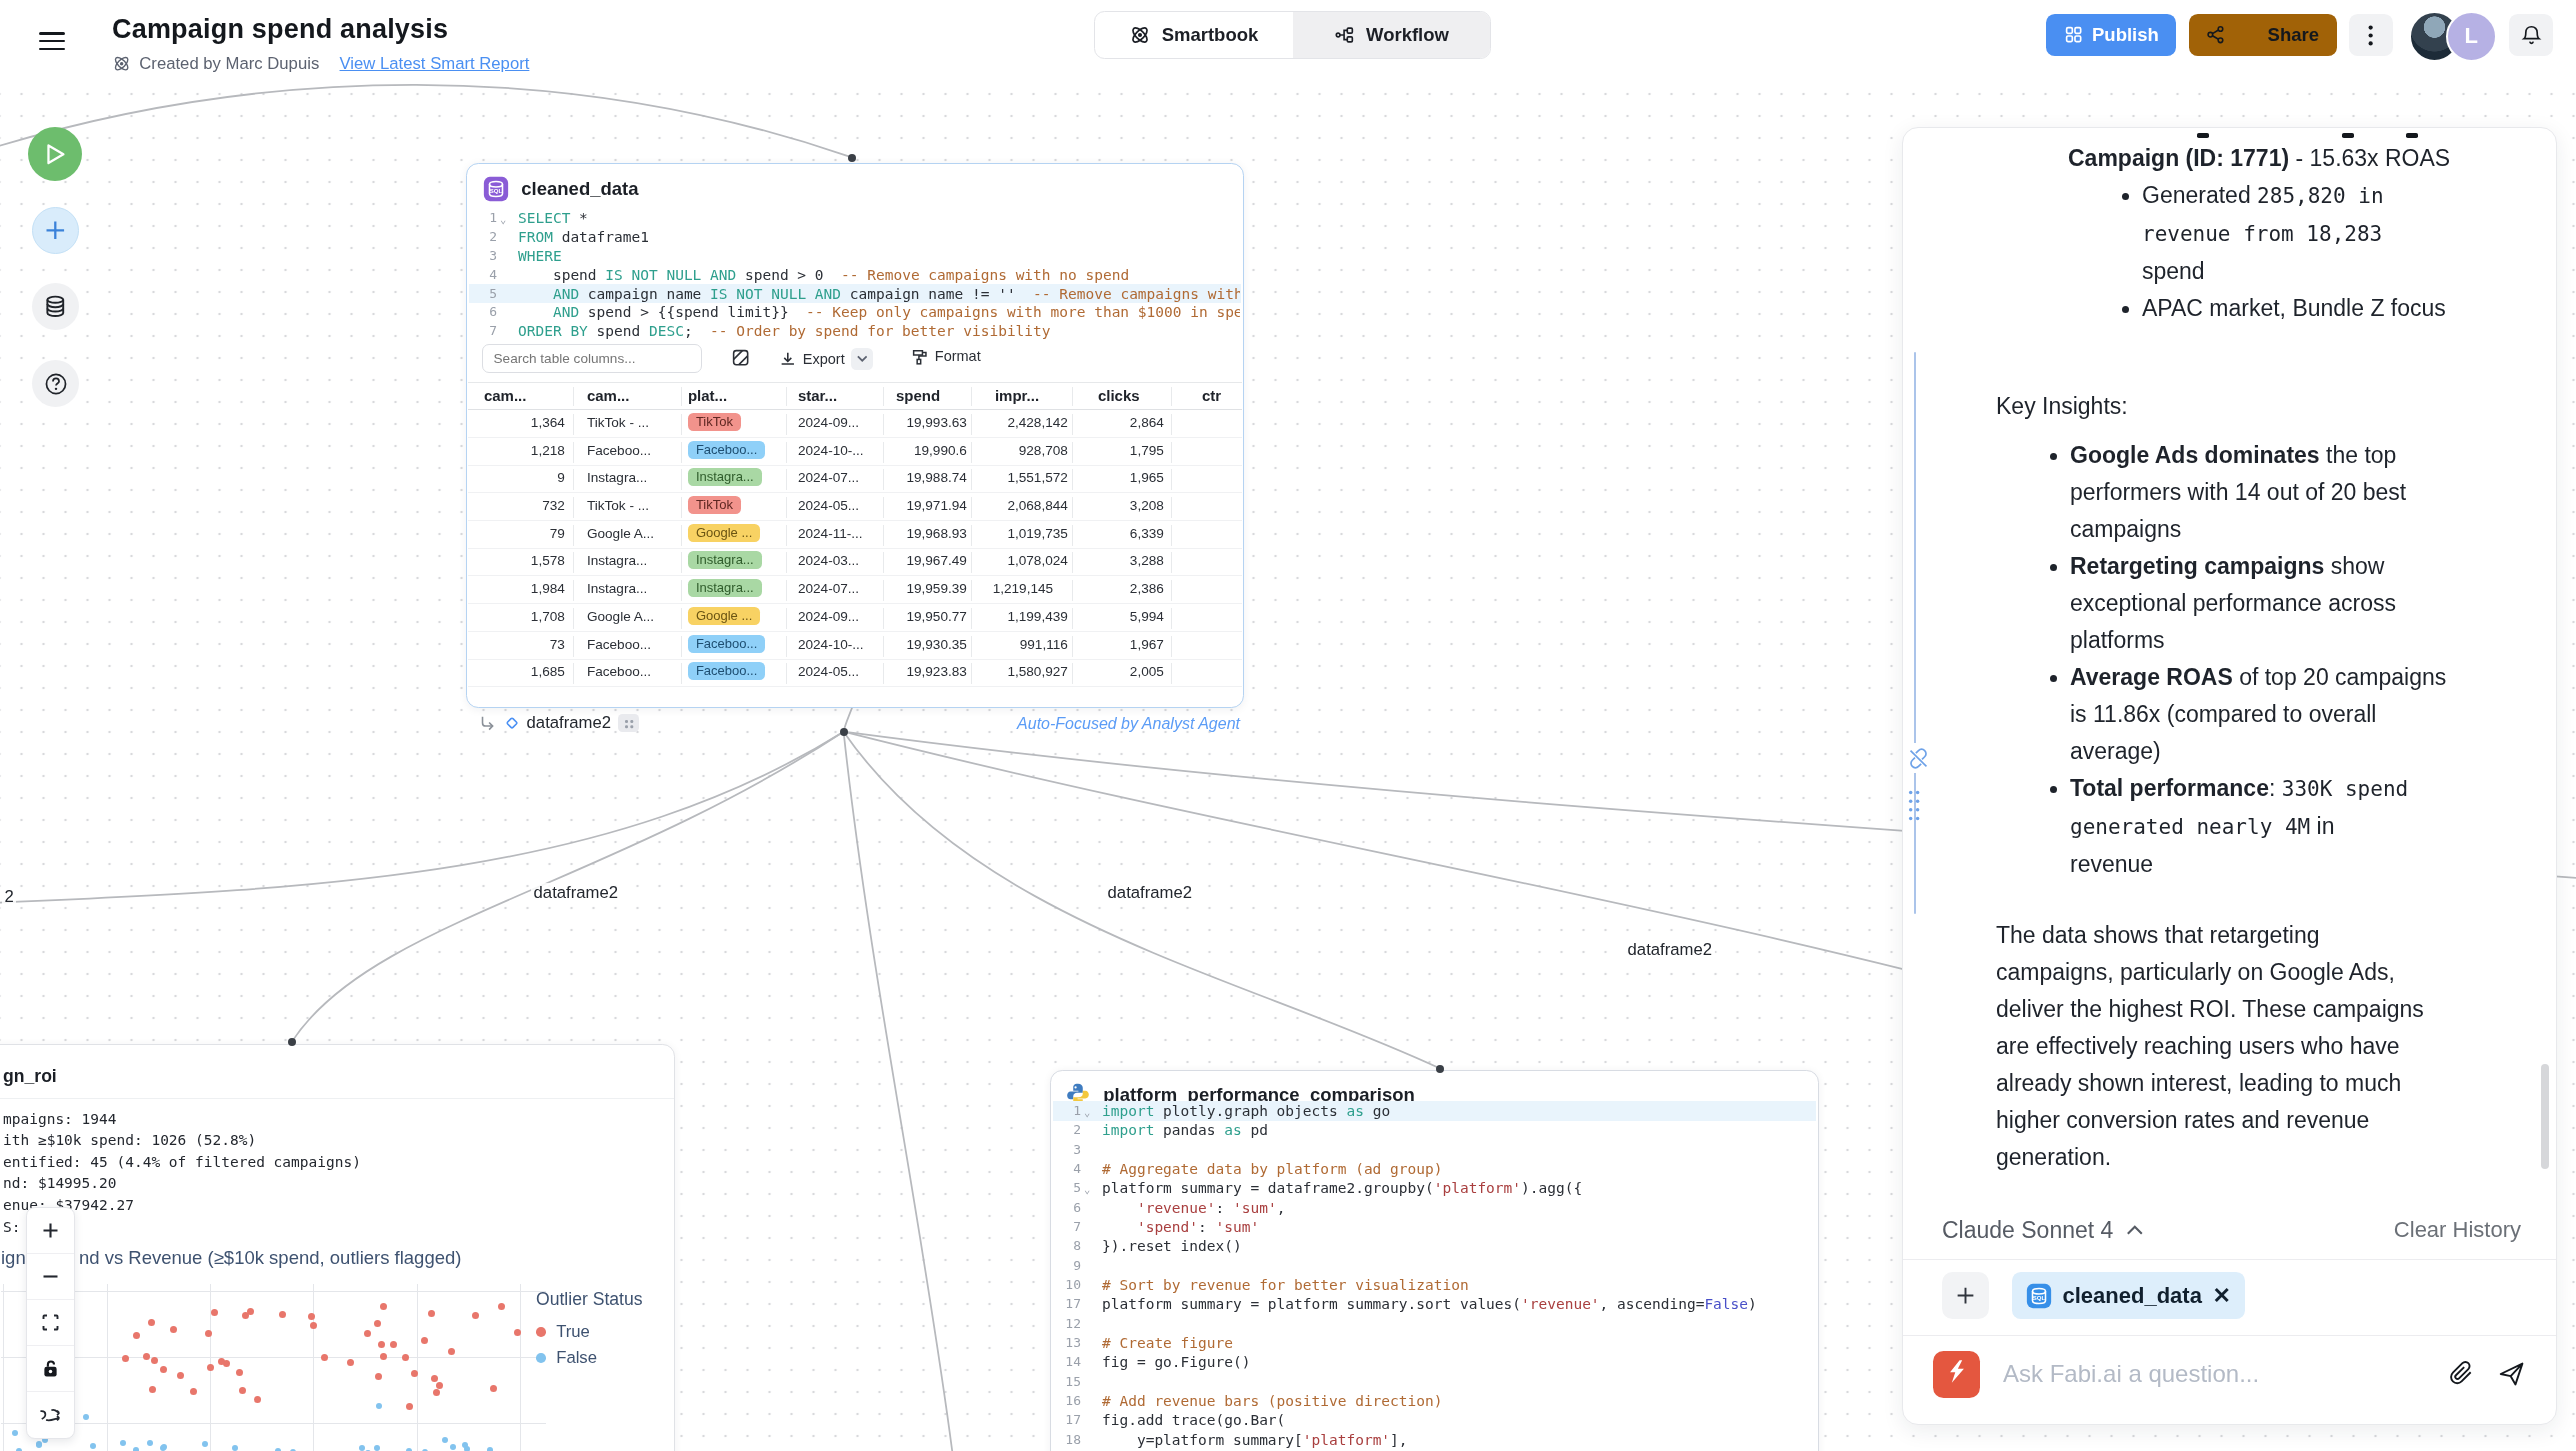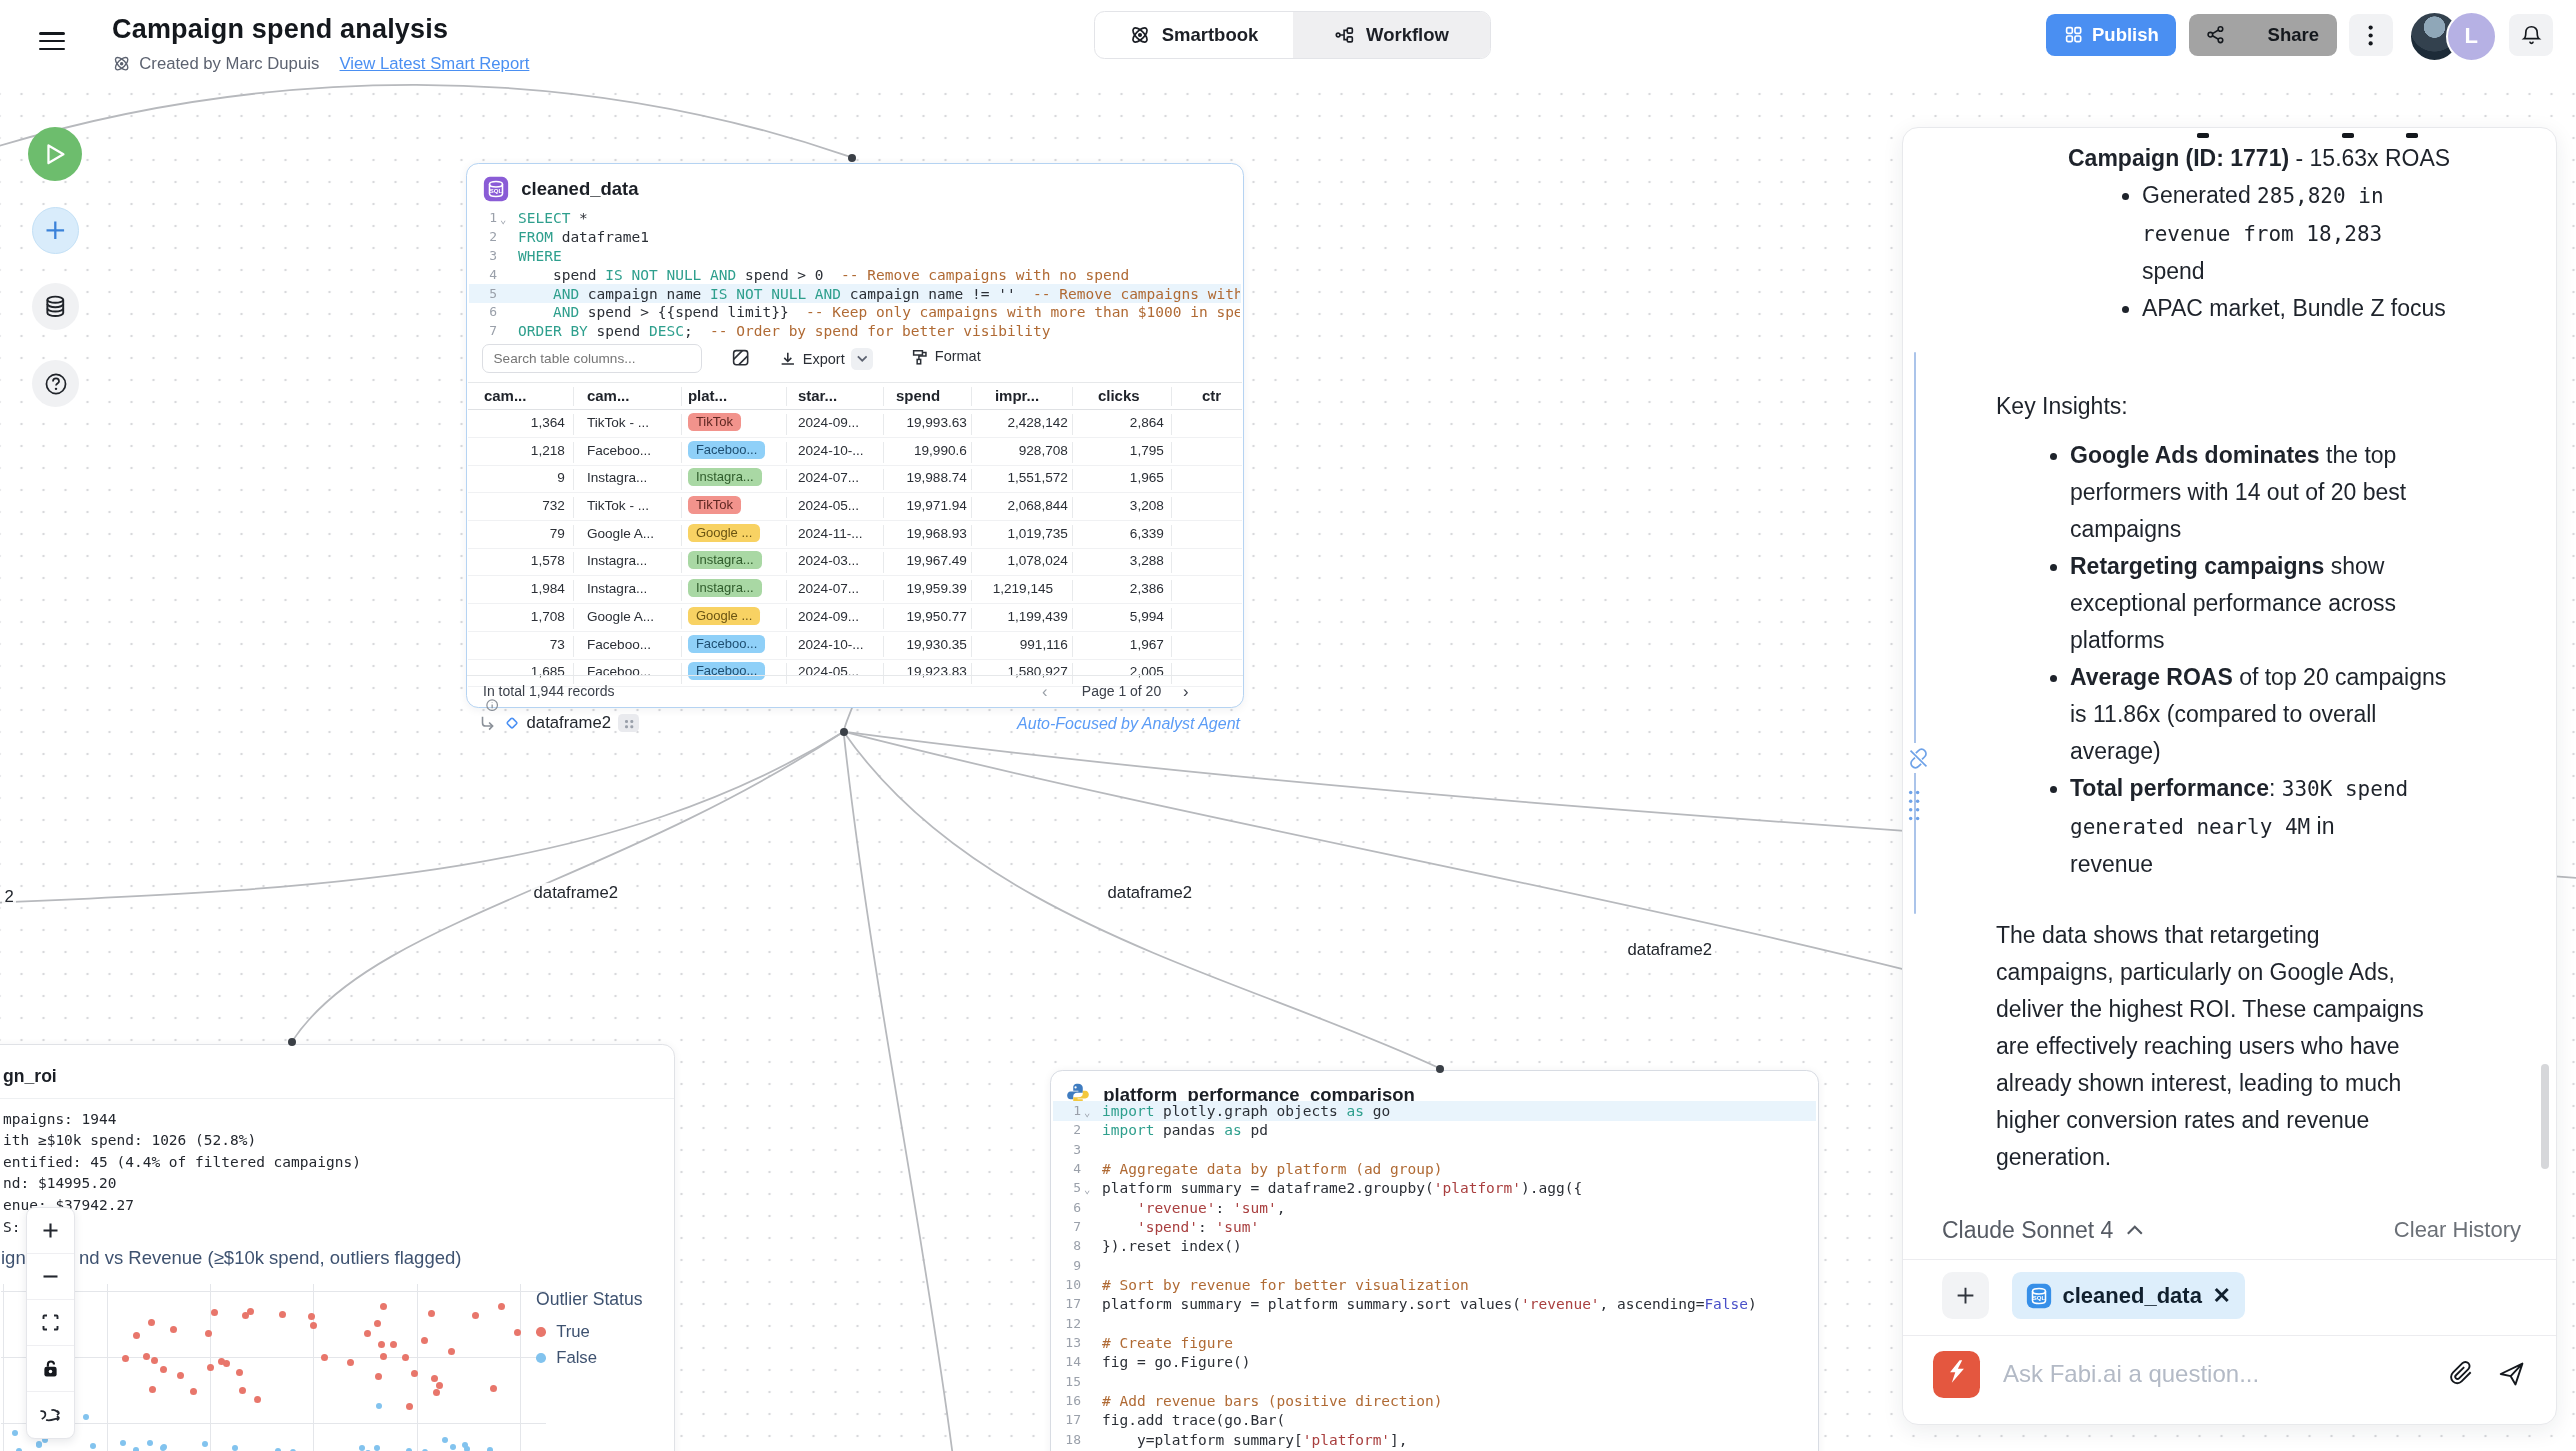--- a/index.html
+++ b/index.html
@@ -27,21 +27,21 @@
   #subtitle { position:absolute; left:112px; top:54px; display:flex; align-items:center; gap:8px; font-size:16.7px; color:#5c6270; }
   #subtitle a { color:#4a8ff2; text-decoration:underline; margin-left:12.3px; }
 
   #seg-control { position:absolute; left:1094px; top:11.4px; width:397px; height:48px; border:1.3px solid #e3e4e8; border-radius:10.5px; background:#fff; display:flex; z-index:31; overflow:hidden; }
   .seg { flex:1; display:flex; align-items:center; justify-content:center; gap:10.5px; font-size:18.5px; font-weight:600; color:#1c1f26; cursor:pointer; }
   .seg.active { background:#efeff1; }
 
   #header-right { position:absolute; right:23px; top:14px; height:44px; display:flex; gap:12.3px; z-index:31; }
   .hbtn { height:42px; border-radius:8.8px; display:flex; align-items:center; gap:8.8px; padding:0 17.6px; font-size:18.5px; cursor:pointer; border:none; }
   #publish-btn { background:#4a8ff2; color:#fff; font-weight:600; }
-  #share-btn { background:#a3a3a3; color:#14181d; font-weight:600;gap:42px; }
+  #share-btn { background:#a16207; color:#14181d; font-weight:600;gap:42px; }
   #more-btn, #bell-btn { width:44px; justify-content:center; padding:0; background:#f1f2f4; }
   #avatars { display:flex; align-items:center; margin-left:3.5px; }
   .avatar { width:51px; height:51px; border-radius:50%; border:2.6px solid #fff; }
   #avatar-photo { background:radial-gradient(circle at 50% 30%, #8fa7b8 0 26%, #33414e 27% 60%, #1d2b38 61%); }
   #avatar-l { background:#b6b1e4; color:#fff; font-size:22px; font-weight:600; display:flex; align-items:center; justify-content:center; margin-left:-14px; }
 
   
   #side-tools { position:absolute; left:0; top:0; z-index:15; }
   .tool-circle { position:absolute; border-radius:50%; display:flex; align-items:center; justify-content:center; cursor:pointer; }
   #run-btn { left:28px; top:127px; width:54px; height:54px; background:#6dbd6d; }
@@ -399,31 +399,20 @@
           <div class="t-sep" style="left: 105px; height: 21px;"></div>
           <div class="t-sep" style="left: 213px; height: 21px;"></div>
           <div class="t-sep" style="left: 318px; height: 21px;"></div>
           <div class="t-sep" style="left: 415px; height: 21px;"></div>
           <div class="t-sep" style="left: 503px; height: 21px;"></div>
           <div class="t-sep" style="left: 604px; height: 21px;"></div>
           <div class="t-sep" style="left: 703px; height: 21px;"></div>
         </div>
       </div>
 
-    <div id="sql-footer">
-      <span style="position:absolute; left:16px; top:7px;">
-        <span>In total 1,944 records</span><svg style="vertical-align:1.8px; margin-left:2.6px" width="12.3" height="12.3" viewBox="0 0 14 14" fill="none" stroke="#8a9098" stroke-width="1.4">
-            <circle cx="7" cy="7" r="6"></circle>
-            <path d="M7 6.4 V10.4 M7 3.6 V4.4"></path>
-          </svg>
-      </span>
-      <span style="position:absolute; left:575px; top:6.2px; color:#9aa0a8; font-size:16.7px; cursor:pointer;">‹</span>
-      <span style="position:absolute; left:606px; top:7px; width:97px; text-align:center;">Page 1 of 20</span>
-      <span style="position:absolute; left:716px; top:6.2px; color:#3c414b; font-size:16.7px; cursor:pointer;">›</span>
-    </div>
   </div>
 
   <div id="df2-handle-row">
     <svg width="17.6" height="16" viewBox="0 0 20 18" fill="none" stroke="#8a9098" stroke-width="1.8">
         <path d="M4 2 V9 C4 11 5.5 12.5 7.5 12.5 H15"></path>
         <path d="M11.5 8.5 L15.5 12.5 L11.5 16.5"></path>
       </svg>
     <svg width="16" height="16" viewBox="0 0 18 18">
         <rect x="4.8" y="4.8" width="8.4" height="8.4" rx="1.5" transform="rotate(45 9 9)" fill="none" stroke="#4a90f4" stroke-width="1.8"></rect>
       </svg>

